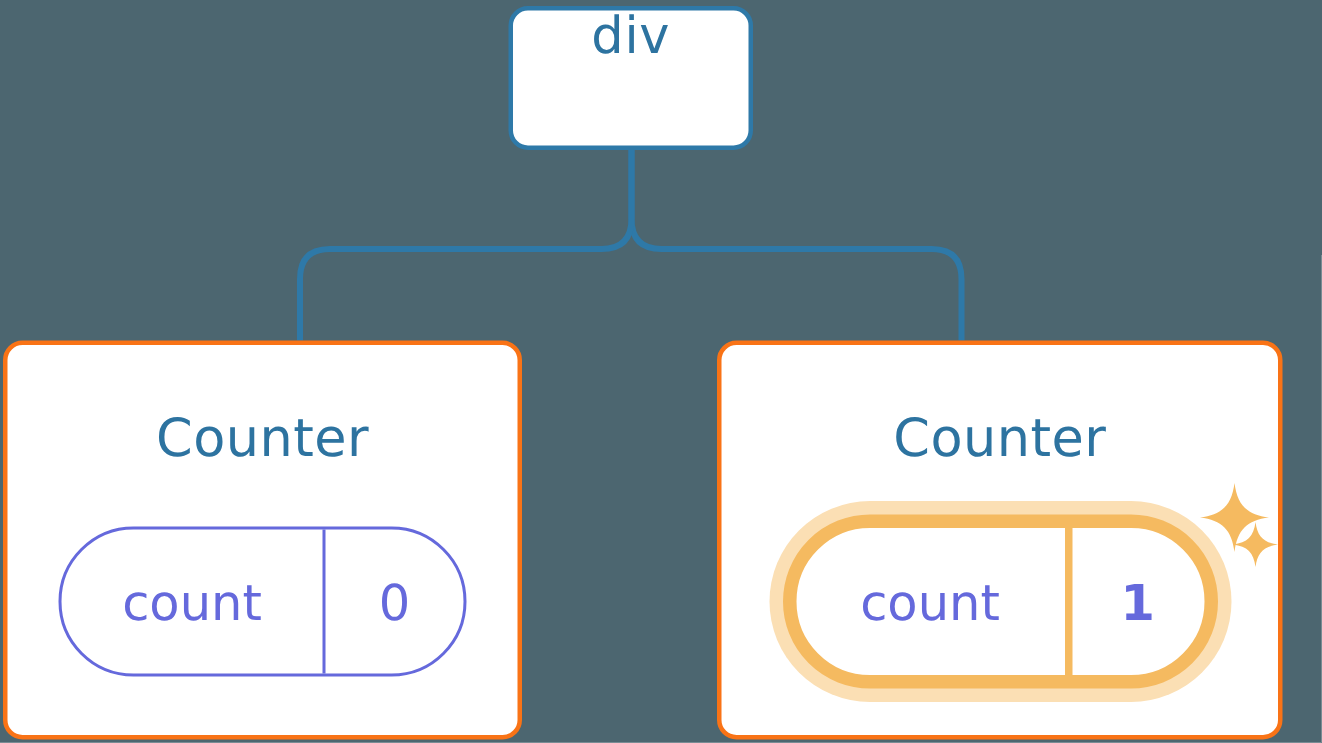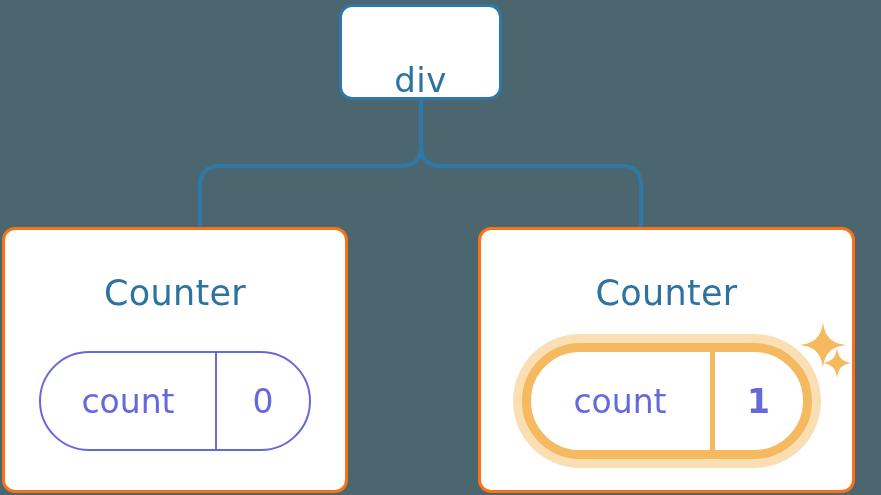--- a/index.html
+++ b/index.html
@@ -32,21 +32,21 @@
     position: absolute;
     left: 339px;
     top: 4px;
     width: 163px;
     height: 96px;
     background: #ffffff;
     border: 3px solid #2e79a8;
     border-radius: 13px;
     box-sizing: border-box;
     display: flex;
-    align-items: flex-end;
+    align-items: flex-start;
     justify-content: center;
   }
   .root-label {
     font-size: 34px;
     color: #2d73a0;
     letter-spacing: 0.5px;
     line-height: 1;
   }
 
   

